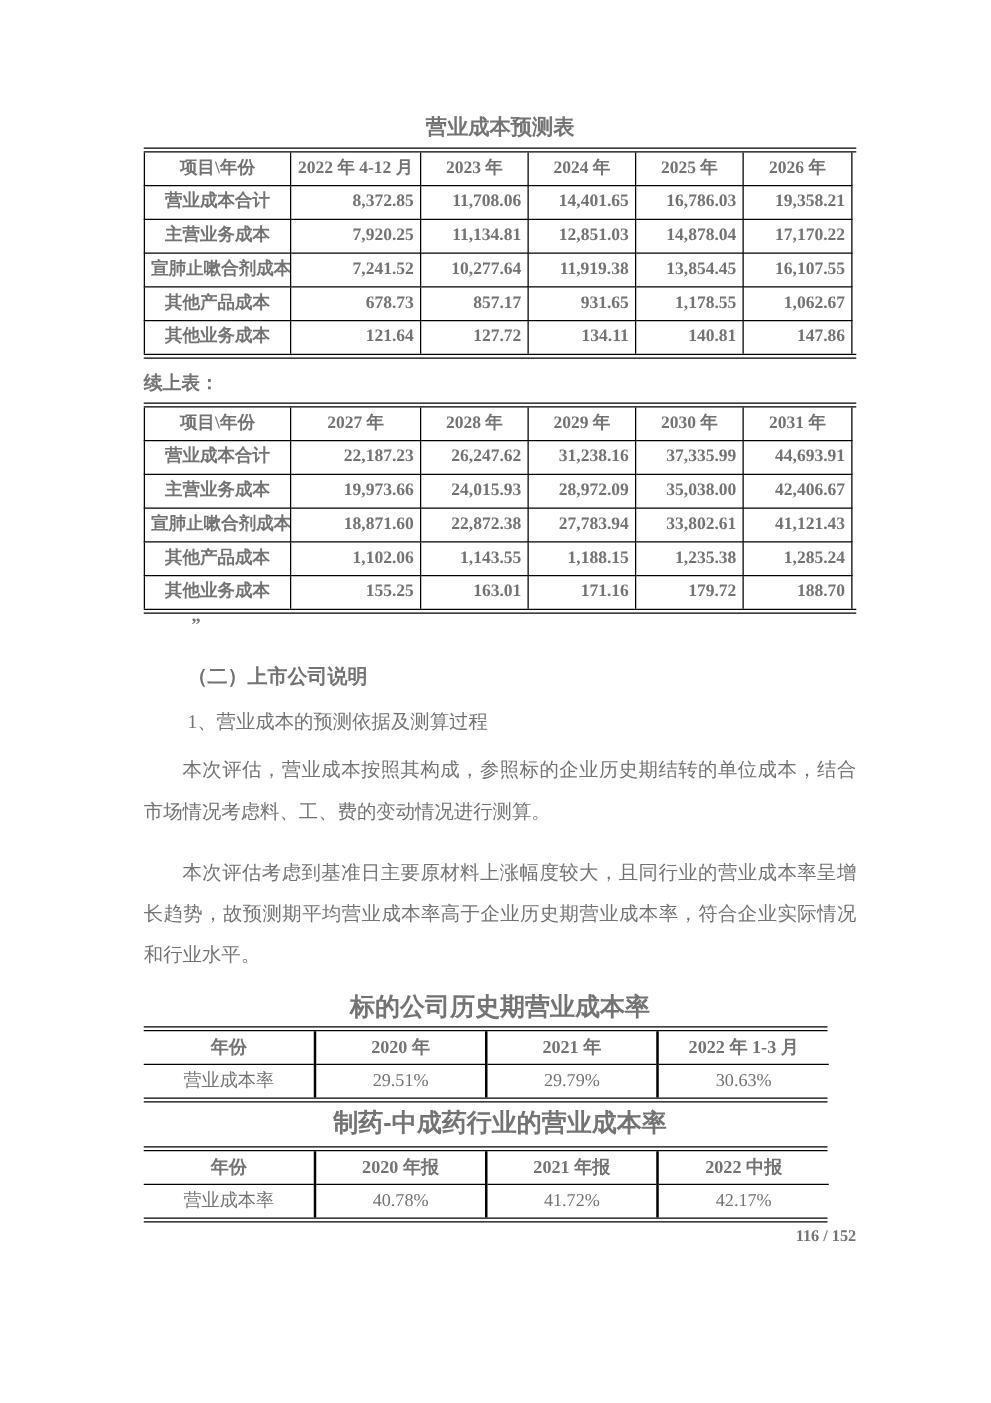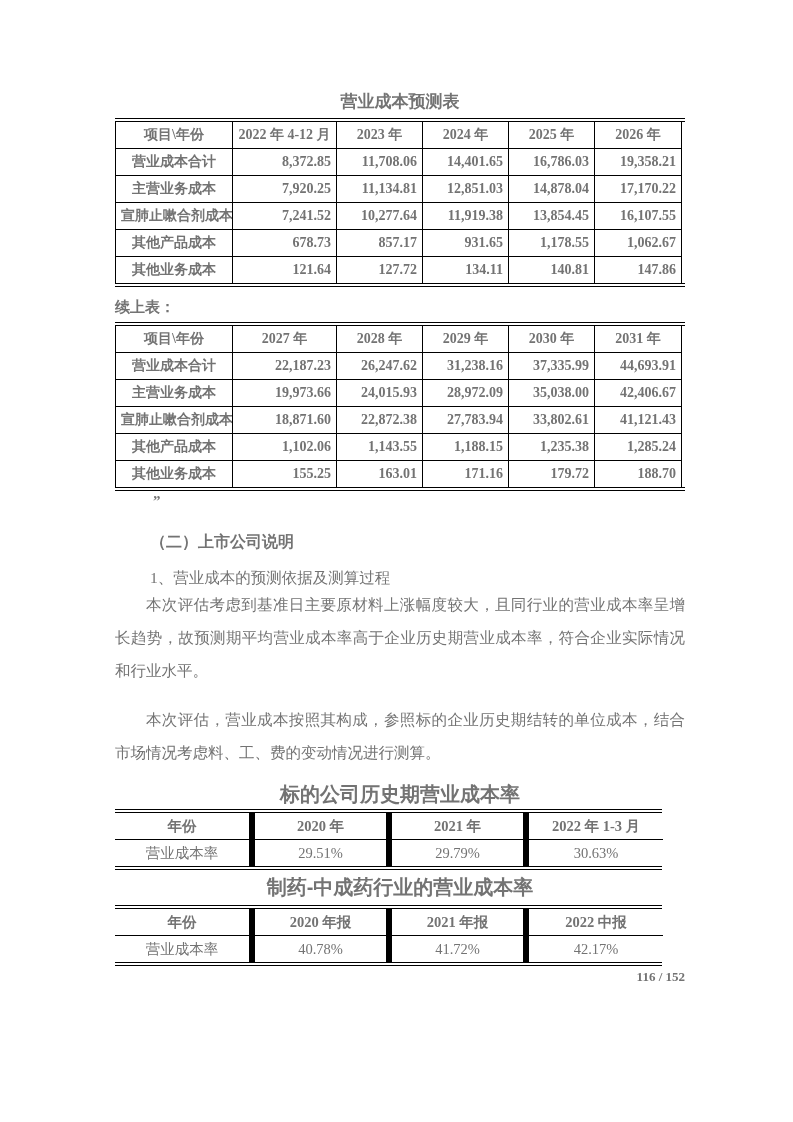--- a/index.html
+++ b/index.html
@@ -38,21 +38,21 @@
   .para{margin-top:12px;font-size:15.5px;line-height:33px;text-indent:2em;text-align:justify;}
   .para.p2{margin-top:0;}
 
   .tbl-title{text-align:center;font-size:20px;line-height:20px;font-weight:bold;
     font-family:"Liberation Sans","DejaVu Sans",sans-serif;}
   .tt3{margin-top:8px;}
   .tt4{margin-top:7px;}
   .tt5{margin-top:12px;}
 
   .small{width:547px;font-size:14.5px;}
-  .small td{padding:3px 4px;line-height:20px;text-align:center;border-left:1px solid #000;border-right:6px solid #000000;white-space:nowrap;}
+  .small td{padding:3px 4px;line-height:20px;text-align:center;border-left:1px solid #000;border-right:2px solid #000000;white-space:nowrap;}
   .small td:first-child{border-left:none;}
   .small td:last-child{border-right:none;}
   .small tr.h td{font-weight:bold;border-bottom:1px solid #000;}
   .small col{width:137px;}
   .tw3{margin-top:5px;width:547px;}
   .tw4{margin-top:8px;width:547px;}
 
   .source-note{margin-top:7px;font-size:15px;line-height:20px;}
   .page-num{margin-top:3px;text-align:right;font-size:13px;line-height:16px;font-weight:bold;}
 </style>
@@ -189,22 +189,22 @@
           <td class="num">188.70</td>
         </tr>
       </tbody>
         </table>
     </div>
 
     <div class="quote-mark">”</div>
 
     <div class="sec-heading">（二）上市公司说明</div>
     <div class="sec-item">1、营业成本的预测依据及测算过程</div>
+    <p class="para">本次评估，营业成本按照其构成，参照标的企业历史期结转的单位成本，结合市场情况考虑料、工、费的变动情况进行测算。</p>
     <p class="para p2">本次评估考虑到基准日主要原材料上涨幅度较大，且同行业的营业成本率呈增长趋势，故预测期平均营业成本率高于企业历史期营业成本率，符合企业实际情况和行业水平。</p>
-    <p class="para">本次评估，营业成本按照其构成，参照标的企业历史期结转的单位成本，结合市场情况考虑料、工、费的变动情况进行测算。</p>
 
     <div class="tbl-title tt3">标的公司历史期营业成本率</div>
     <div class="tbl-wrap tw3">
       <table class="small">
         <colgroup>
             <col>
             <col>
             <col>
             <col>
           </colgroup>

